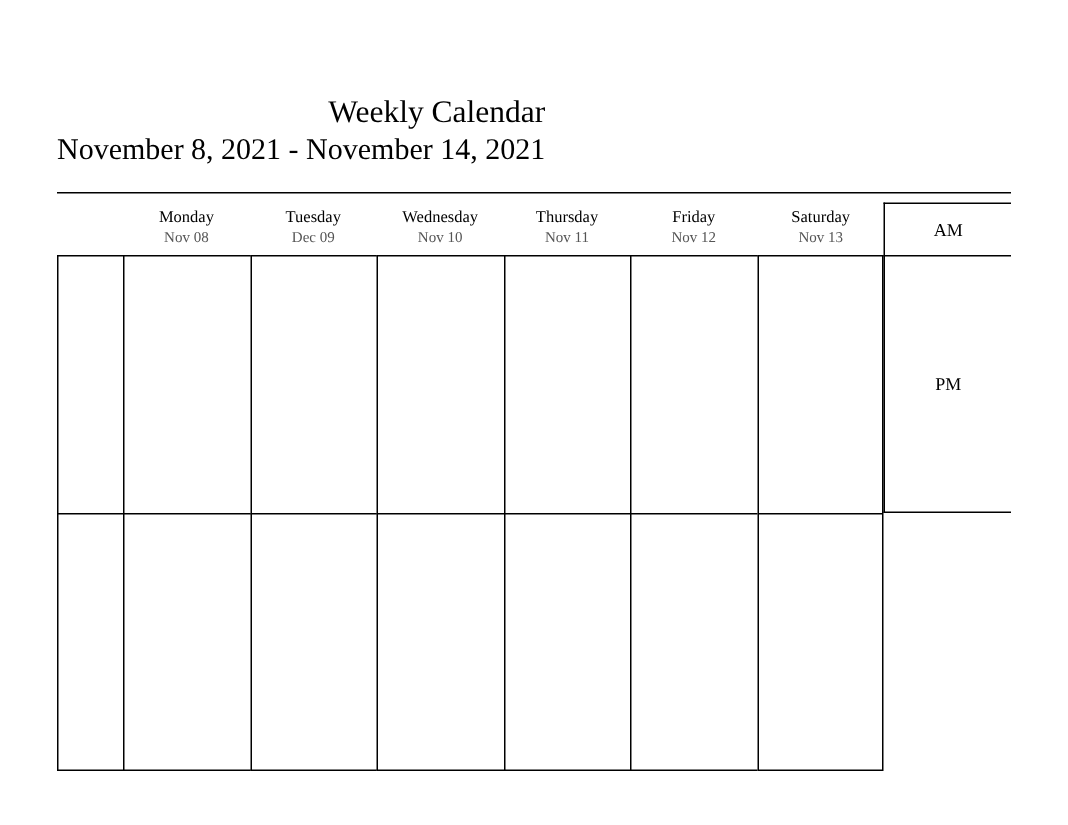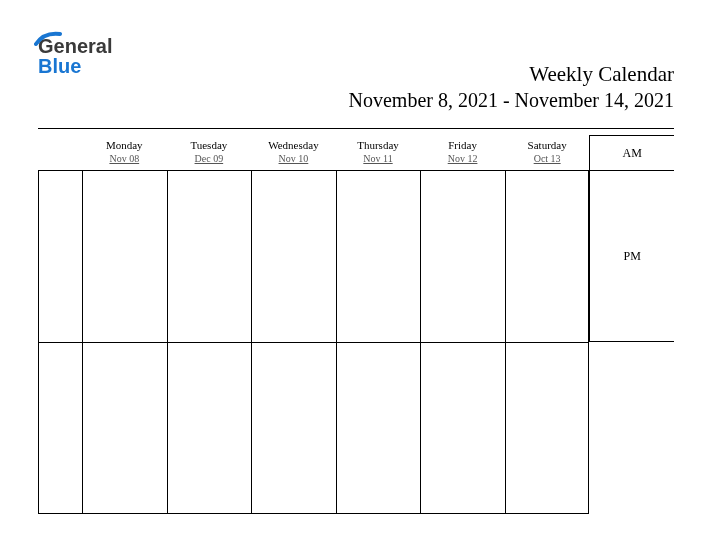--- a/index.html
+++ b/index.html
@@ -61,21 +61,20 @@
       padding: 4px 0 6px 0;
     }
     .day-name {
       font-size: 11px;
       line-height: 1.2;
     }
     .day-date {
       font-size: 10px;
       color: #555;
       margin-top: 1px;
-      text-decoration: underline;
     }
     .row-label {
       display: flex;
       align-items: center;
       justify-content: center;
       font-size: 12px;
       border-top: 1px solid #000;
       border-left: 1px solid #000;
     }
     .row-label.last { border-bottom: 1px solid #000; }
@@ -85,29 +84,20 @@
       border-left: 1px solid #000;
     }
     .cell.right-edge { border-right: 1px solid #000; }
     .cell.last { border-bottom: 1px solid #000; }
     .row-label-head { }
   </style>
 </head>
 <body>
 
 <div class="header-row">
-  <div class="logo">
-    <svg class="logo-swoosh" width="28" height="18" viewBox="0 0 28 18">
-      <path d="M2 14 Q 10 2 26 4" stroke="#1976d2" stroke-width="4" fill="none" stroke-linecap="round"></path>
-    </svg>
-    <div class="logo-text">
-      <span class="general">General</span><br>
-      <span class="blue">Blue</span>
-    </div>
-  </div>
   <div class="title-block">
     <div class="title-main">Weekly Calendar</div>
     <div class="title-sub">November 8, 2021 - November 14, 2021</div>
   </div>
 </div>
 
 <hr class="divider">
 
 <div class="cal">
   <div class="row-label-head"></div>
@@ -126,21 +116,21 @@
   <div class="day-head">
     <div class="day-name">Thursday</div>
     <div class="day-date">Nov 11</div>
   </div>
   <div class="day-head">
     <div class="day-name">Friday</div>
     <div class="day-date">Nov 12</div>
   </div>
   <div class="day-head">
     <div class="day-name">Saturday</div>
-    <div class="day-date">Oct 13</div>
+    <div class="day-date">Nov 13</div>
   </div>
 
   <div class="row-label">AM</div>
   <div class="cell"></div>
   <div class="cell"></div>
   <div class="cell"></div>
   <div class="cell"></div>
   <div class="cell"></div>
   <div class="cell"></div>
   <div class="cell right-edge"></div>

